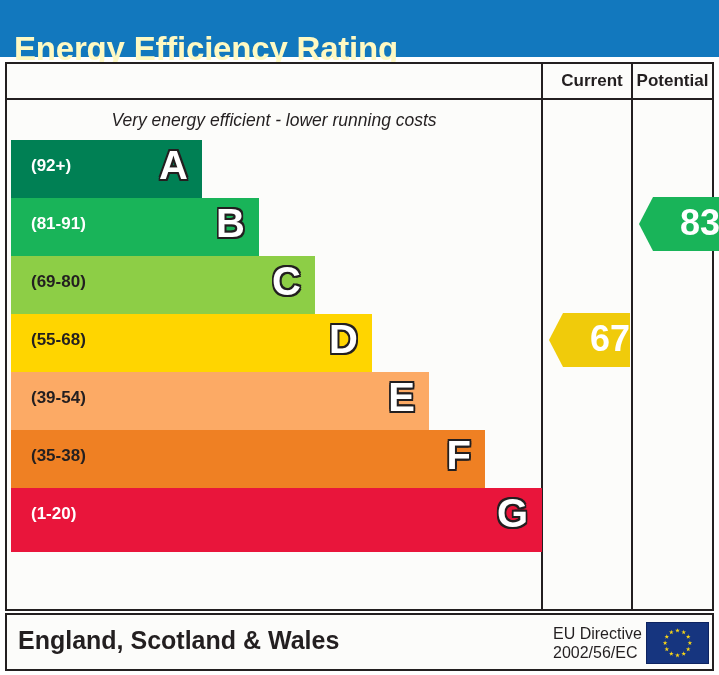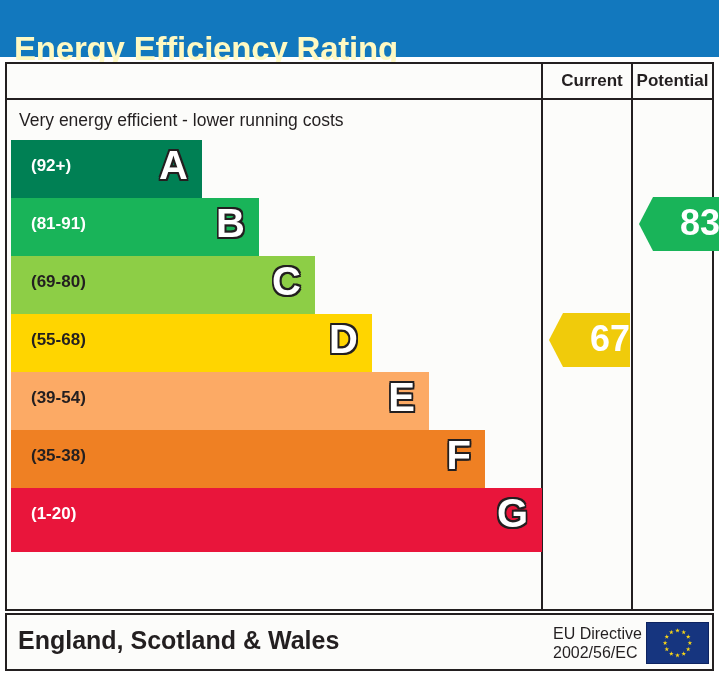--- a/index.html
+++ b/index.html
@@ -93,23 +93,25 @@
     left: 0;
     top: 36px;
     width: 534px;
     height: 509px;
     box-sizing: border-box;
   }
   .caption {
     position: absolute;
     left: 12px;
     width: 510px;
+    font-style: italic;
     font-size: 17.5px;
     color: #231f20;
     white-space: nowrap;
+    text-align: center;
   }
   .caption-top { top: 10px; }
   .caption-bottom { top: 472px; }
 
   .band {
     position: absolute;
     height: 64px;
     left: 4px;
   }
   .band-range {

